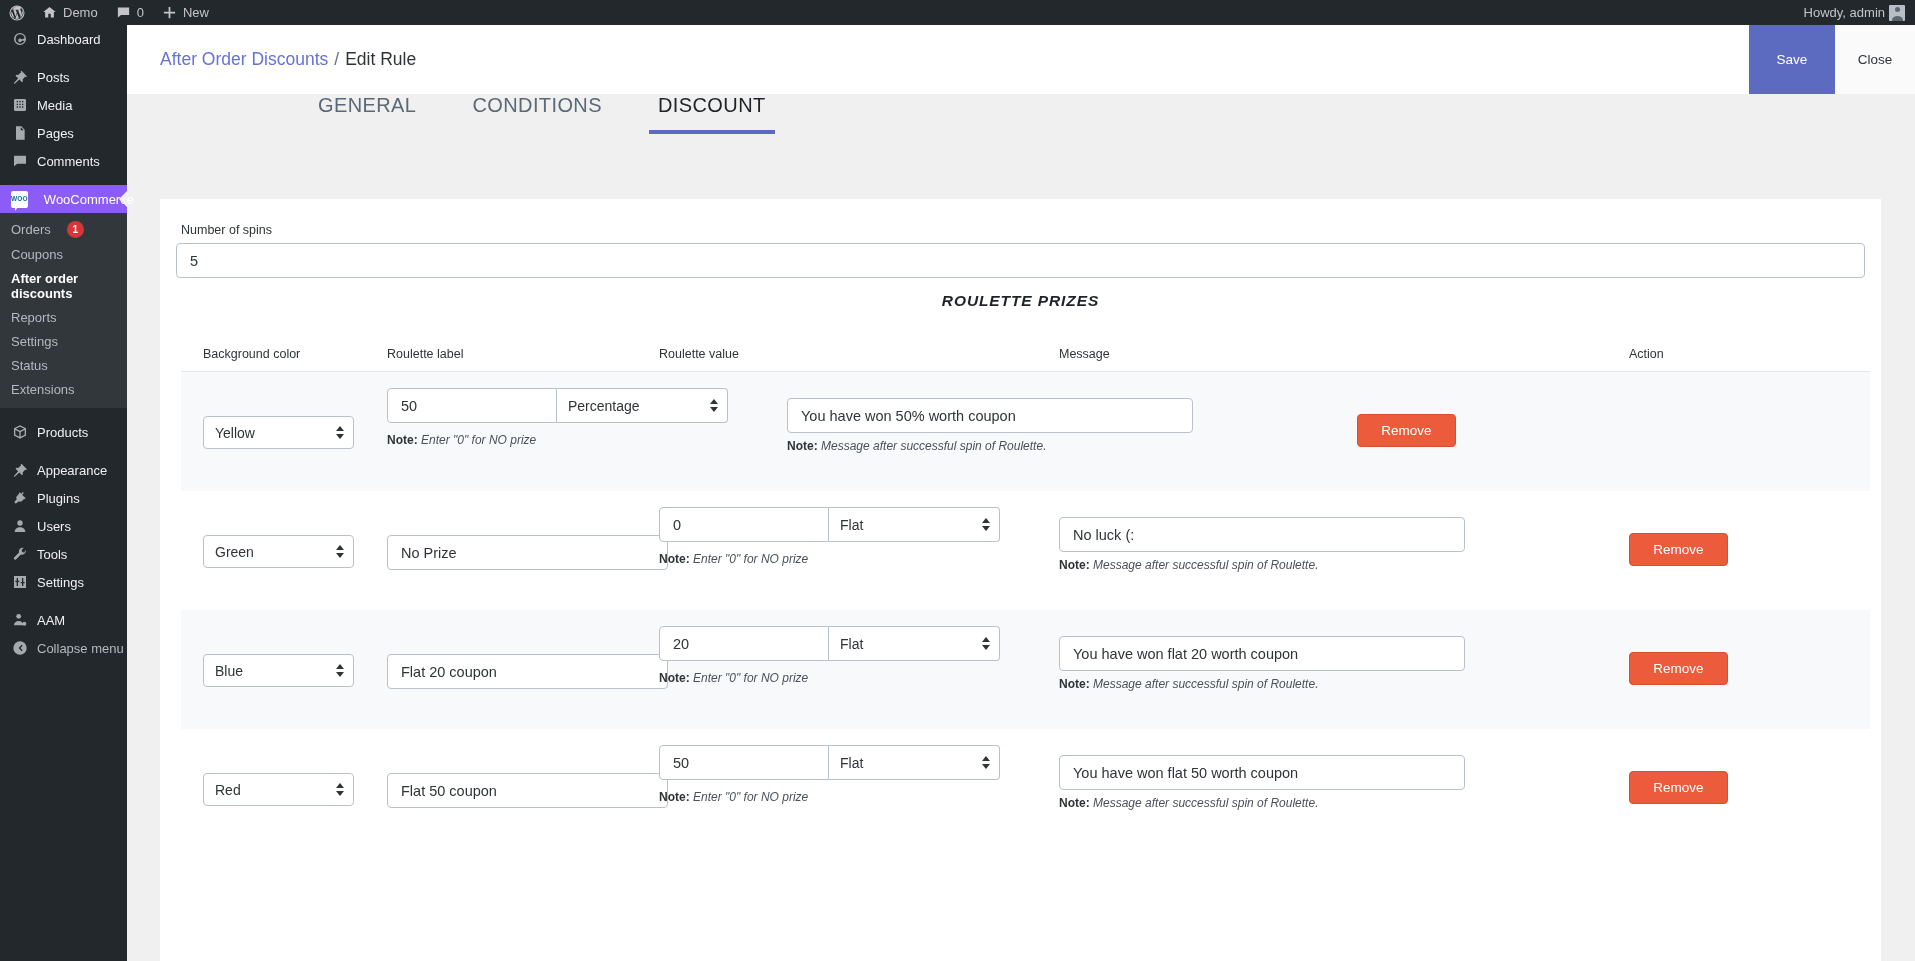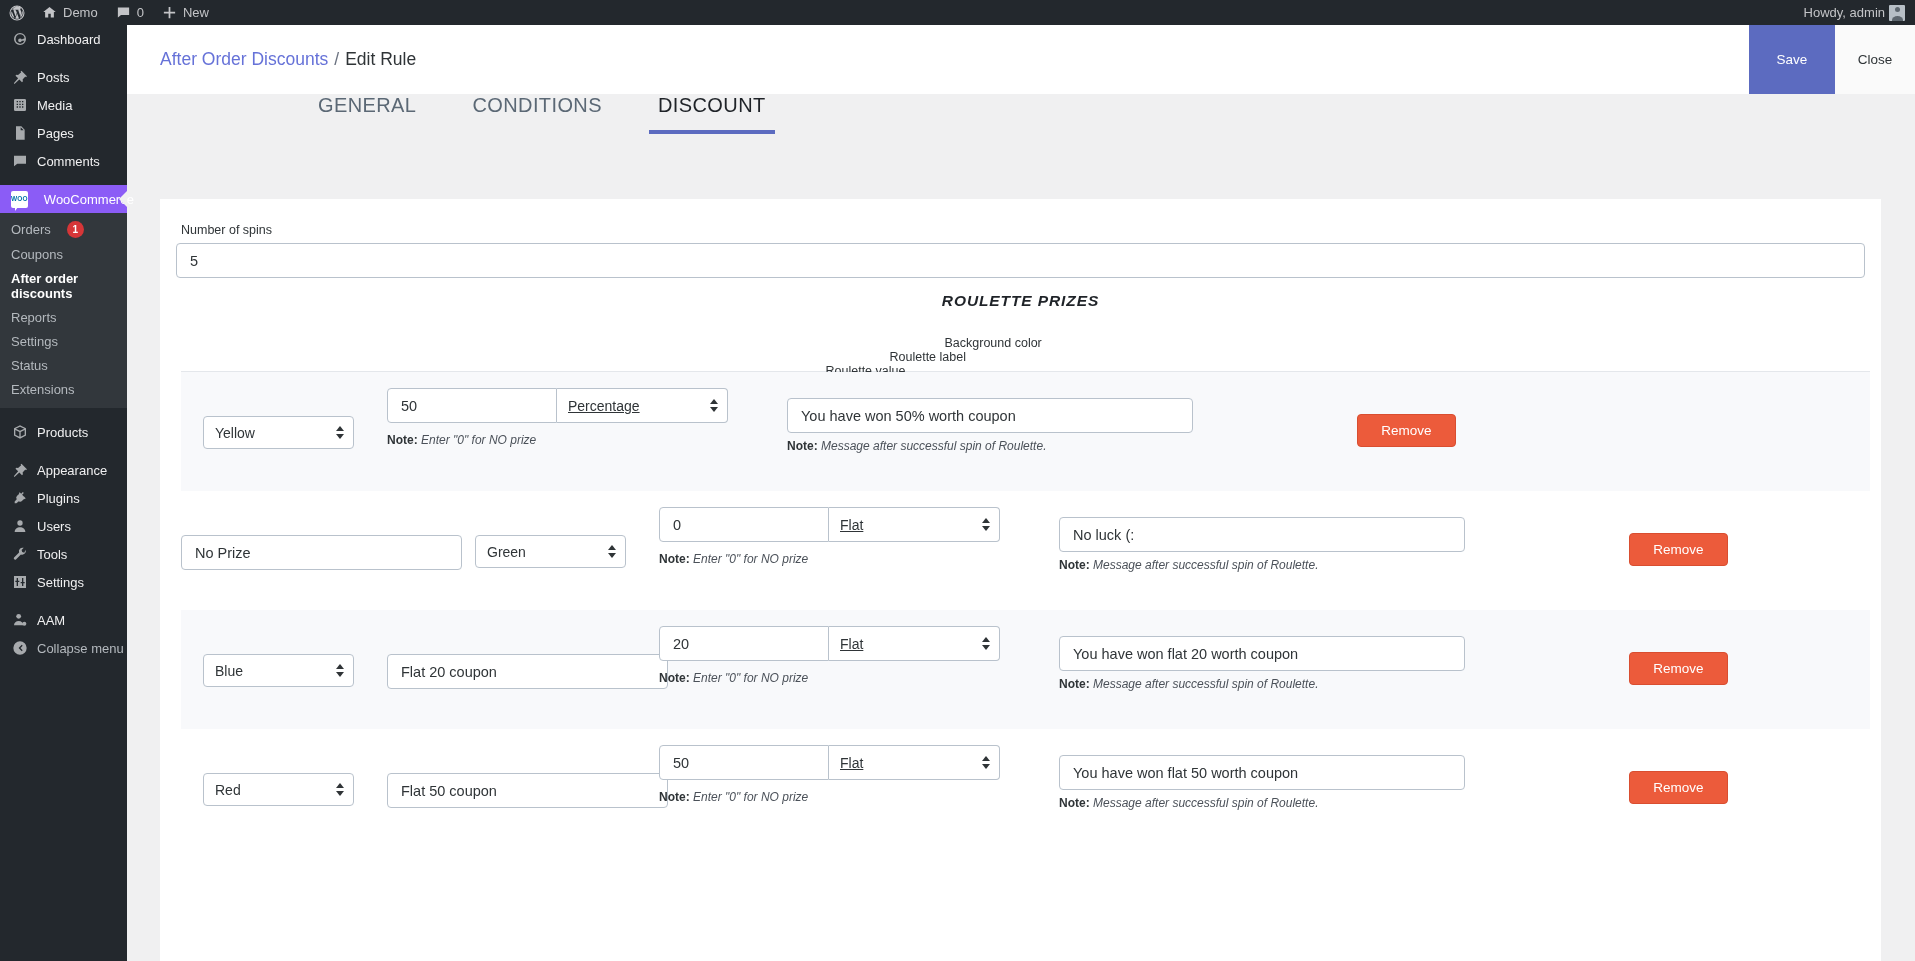--- a/index.html
+++ b/index.html
@@ -253,21 +253,20 @@
 
   
   .ptable { width: 1689px; margin-left: 5px; }
   .thead {
     display: flex;
     align-items: center;
     height: 36px;
     border-bottom: 1px solid #e4e7eb;
     font-size: 12.5px;
     color: #2f3437;
-    flex-direction: column;
   }
   .c-bg    { width: 206px; padding-left: 22px; }
   .c-label { width: 272px; }
   .c-value { width: 400px; }
   .c-msg   { width: 570px; }
   .c-act   { width: 219px; }
 
   .prow {
     display: flex;
     align-items: flex-start;
@@ -335,21 +334,20 @@
     width: 170px;
     border-top-right-radius: 0;
     border-bottom-right-radius: 0;
   }
   .sel-type {
     width: 171px;
     height: 35px;
     border-top-left-radius: 0;
     border-bottom-left-radius: 0;
     border-left: none;
-    text-decoration: underline;
   }
   .txt-msg { width: 406px; }
 
   .note {
     font-size: 12px;
     color: #4b5159;
     margin-top: 10px;
     white-space: nowrap;
   }
   .note b { color: #2f3437; }
@@ -638,31 +636,31 @@
             <b>Note:</b>
             <i>Message after successful spin of Roulette.</i>
           </div>
         </div>
         <div class="cell c-act">
           <div class="btn-remove">Remove</div>
         </div>
       </div>
 
       <div class="prow">
-        <div class="cell c-label">
-          <div class="txt txt-label">No Prize</div>
-        </div>
         <div class="cell c-bg">
           <div class="sel">
             <span>Green</span>
             <span class="stepper">
                 <i class="up"></i>
                 <i class="dn"></i>
               </span>
           </div>
+        </div>
+        <div class="cell c-label">
+          <div class="txt txt-label">No Prize</div>
         </div>
         <div class="cell c-value">
           <div class="valuewrap">
             <div class="txt txt-value">0</div>
             <div class="sel sel-type">
               <span>Flat</span>
               <span class="stepper">
                   <i class="up"></i>
                   <i class="dn"></i>
                 </span>

